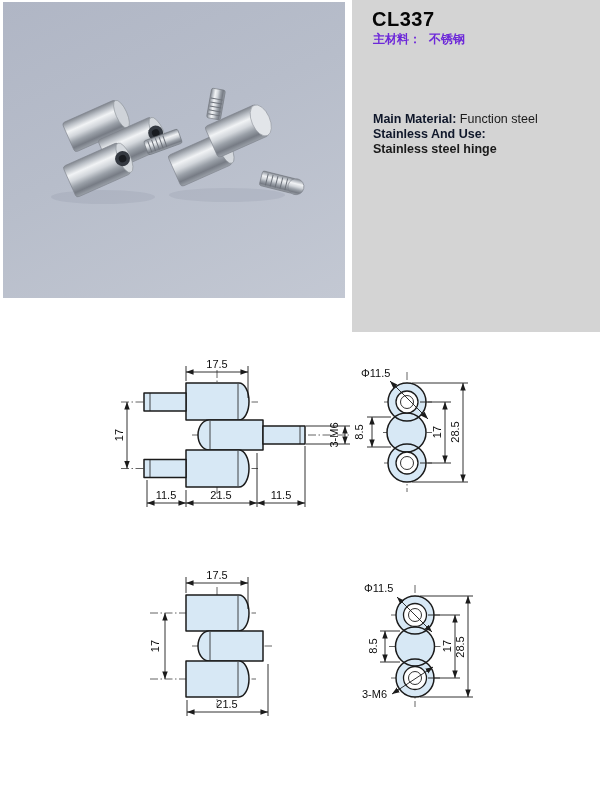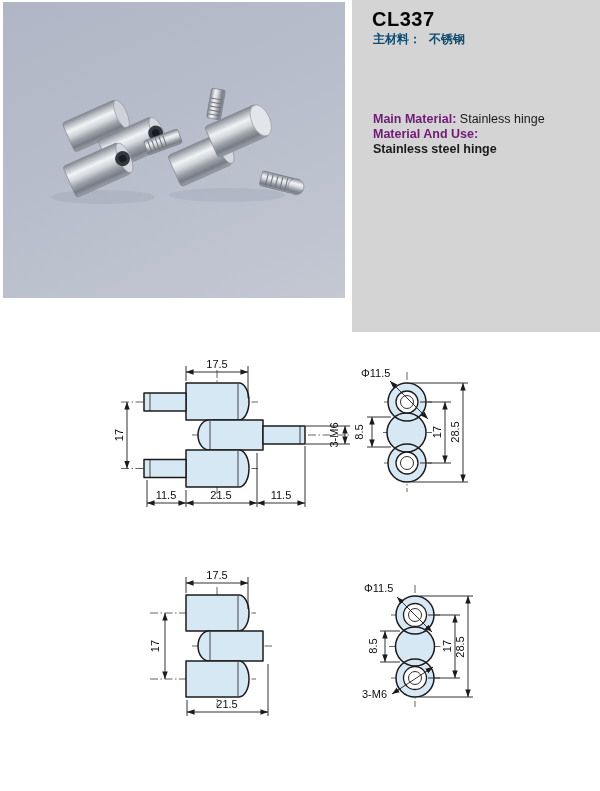--- a/index.html
+++ b/index.html
@@ -3,26 +3,26 @@
 <meta charset="utf-8">
 <style>
   html,body{margin:0;padding:0;background:#ffffff;}
   .page{position:relative;width:600px;height:791px;background:#ffffff;overflow:hidden;
         font-family:"Liberation Sans",sans-serif;}
   .photo{position:absolute;left:3px;top:2px;width:342px;height:296px;
          background:linear-gradient(155deg,#b0b6c5 0%,#b7bdca 45%,#c3c8d3 100%);}
   .photo svg{display:block;}
   .info-panel{position:absolute;left:352px;top:0;width:248px;height:332px;background:#d4d4d4;}
   .code{position:absolute;left:20px;top:8px;font-size:20px;font-weight:bold;color:#060606;letter-spacing:.5px;}
-  .cn{position:absolute;left:21px;font-size:12px;font-weight:bold;color:#0c4a6e;white-space:nowrap;}
+  .cn{position:absolute;left:21px;font-size:12px;font-weight:bold;color:#6d28d9;white-space:nowrap;}
   .cn .v{margin-left:8px;}
   .cn1{top:31px;} .cn2{top:47px;}
   .en{position:absolute;left:21px;font-size:12.5px;color:#1a1a1a;line-height:15px;}
   .en1{top:112px;} .en2{top:127px;} .en3{top:142px;font-weight:bold;}
-  .b{font-weight:bold;color:#701a75;}
+  .b{font-weight:bold;color:#0f172a;}
   .drawings{position:absolute;left:0;top:300px;}
   .outline{fill:#d7e8f5;stroke:#1b1b1b;stroke-width:1.5;stroke-linejoin:round;}
   .thin{stroke:#1b1b1b;stroke-width:0.8;fill:none;}
   .dim{stroke:#1b1b1b;stroke-width:0.9;fill:none;}
   .cl{stroke:#3c3c3c;stroke-width:0.8;fill:none;stroke-dasharray:8 2.5 1.5 2.5;}
   .hole{fill:#ffffff;stroke:#1b1b1b;stroke-width:1.3;}
   .hole2{fill:none;stroke:#1b1b1b;stroke-width:0.9;}
   text.dt{font-family:"Liberation Sans",sans-serif;font-size:11px;fill:#0d0d0d;}
 </style>
 </head>
@@ -93,23 +93,23 @@
     </svg>
   </div>
 
   <div class="info-panel">
     <div class="code">CL337</div>
     <div class="cn cn1">
       <span>主材料：</span><span class="v">不锈钢</span>
     </div>
     <div class="en en1">
       <span class="b">Main Material:</span>
-      <span>Stainless hinge</span>
+      <span>Function steel</span>
     </div>
-    <div class="en en2 b">Material And Use:</div>
+    <div class="en en2 b">Stainless And Use:</div>
     <div class="en en3">Stainless steel hinge</div>
   </div>
 
   <svg class="drawings" width="600" height="491" viewBox="0 300 600 491">
     <defs>
       <marker id="ar" viewBox="0 0 10 10" refX="9.3" refY="5" markerWidth="9" markerHeight="9" orient="auto-start-reverse">
         <path d="M0,1.6 L9.3,5 L0,8.4 Z" fill="#1b1b1b"></path>
       </marker>
     </defs>
 

